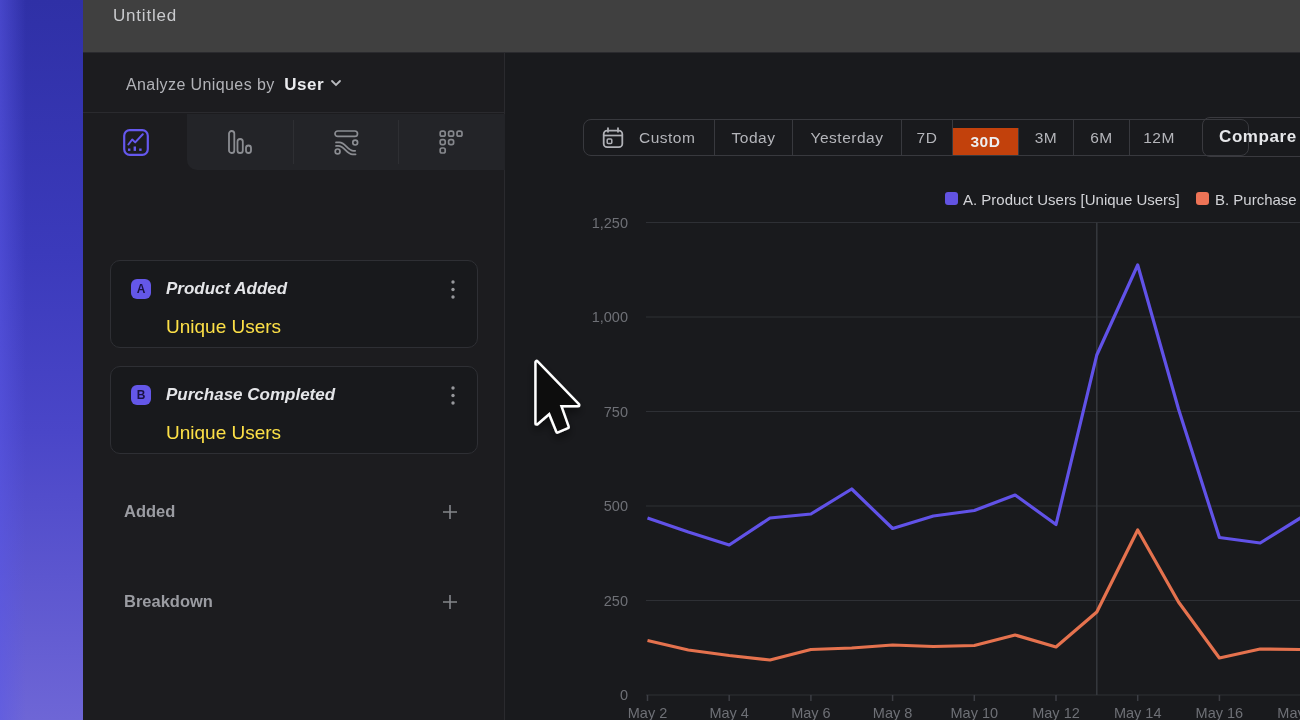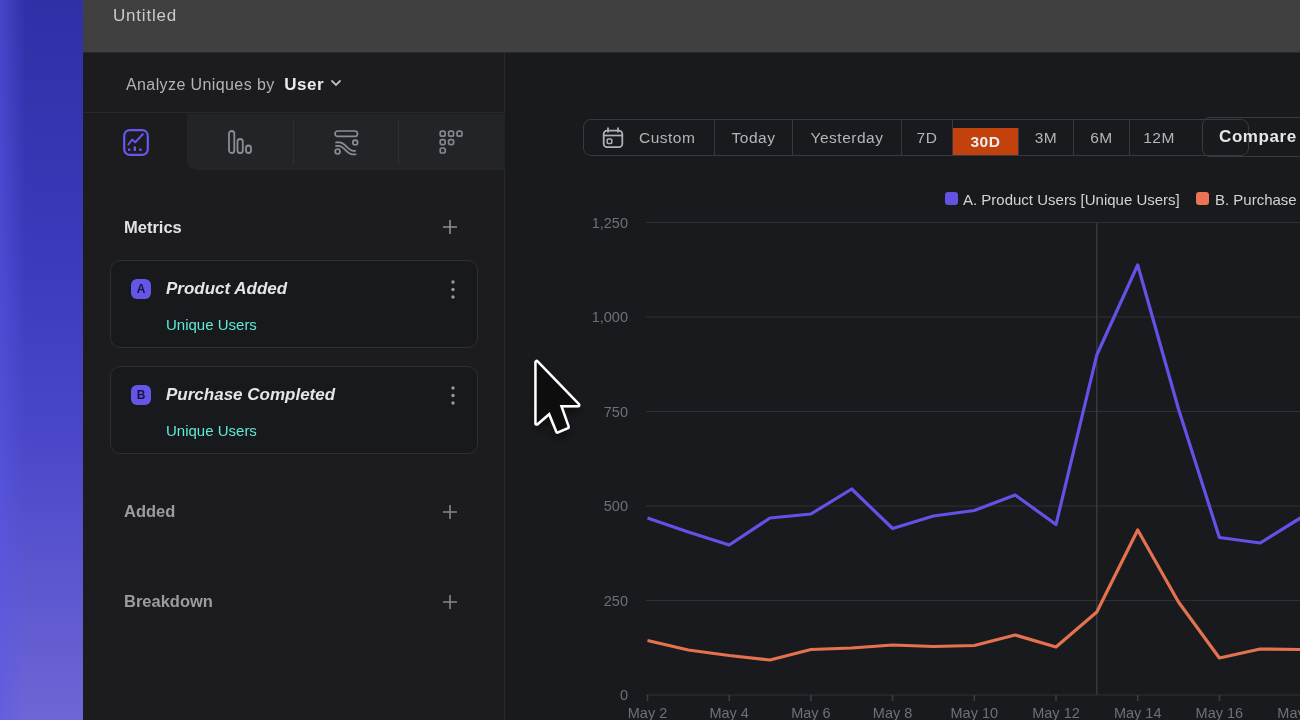--- a/index.html
+++ b/index.html
@@ -17,21 +17,21 @@
 #analyze .txt b { color:#ebecef; font-weight:700; font-size:17px; letter-spacing:0.5px; }
 #tabs { position:absolute; left:0; top:61px; width:422px; height:56px; }
 #tabpanel { position:absolute; left:104px; top:0px; width:318px; height:56px; background:#232428; border-radius:0 0 0 10px; }
 .tabsep { position:absolute; top:6px; width:1px; height:44px; background:#2e2f33; }
 #metrics-row { position:absolute; left:0; top:165px; width:422px; height:24px; }
 .secttl { position:absolute; left:41px; font-size:16.5px; font-weight:700; color:#e2e3e6; }
 .secttl.dim { color:#9b9ca2; }
 .card { position:absolute; left:27px; width:368px; height:88px; background:#18191c; border:1px solid #2e2f34; border-radius:10px; }
 .badge { position:absolute; left:20px; top:18px; width:20px; height:20px; background:#6457e8; border-radius:6px; color:#191143; font-size:12px; font-weight:700; text-align:center; line-height:20px; }
 .ctitle { position:absolute; left:55px; top:18px; font-size:17px; font-weight:600; color:#e4e5e8;font-style:italic; }
-.csub { position:absolute; left:55px; top:55px; font-size:15px; color:#5eead4; }
+.csub { position:absolute; left:55px; top:55px; font-size:19px; color:#fde047; }
 svg { position:absolute; }
 #toolbar { position:absolute; left:583px; top:119px; width:666px; height:37px; border:1px solid #38393e; border-radius:8px; display:flex; align-items:stretch; }
 .seg { position:relative; display:flex; align-items:center; justify-content:center; font-size:15.5px; letter-spacing:0.5px; color:#b4b5ba; border-right:1px solid #38393e; }
 .seg.custom { justify-content:flex-start; padding-left:18px; }
 .seg:last-child { border-right:none; }
 .seg.sel { background:#c2410c; color:#edeef0; font-weight:700; letter-spacing:0.6px;margin-top:8px; }
 #compare { position:absolute; left:1202px; top:117px; width:106px; height:40px; border:1px solid #3a3a3f; border-radius:8px; color:#e6e7ea; font-size:17px; font-weight:700; letter-spacing:0.6px; line-height:38px; padding-left:16px; }
 .lgsq { position:absolute; width:13px; height:13px; border-radius:3px; }
 .lgtxt { position:absolute; font-size:15px; color:#d2d3d7; white-space:nowrap; }
 </style>
@@ -80,26 +80,20 @@
     <svg width="26" height="26" style="left:356px;top:16px" viewBox="0 0 26 26">
       <g fill="none" stroke="#85878c" stroke-width="1.7">
         <rect x="1.2" y="1.2" width="5" height="5" rx="1.8"></rect>
         <rect x="9.6" y="1.2" width="5" height="5" rx="1.8"></rect>
         <rect x="18" y="1.2" width="5" height="5" rx="1.8"></rect>
         <rect x="1.2" y="9.6" width="5" height="5" rx="1.8"></rect>
         <rect x="9.6" y="9.6" width="5" height="5" rx="1.8"></rect>
         <rect x="1.2" y="18" width="5" height="5" rx="1.8"></rect>
       </g>
     </svg>
-  </div>
-  <div id="metrics-row">
-    <div class="secttl" style="top:0px">Metrics</div>
-    <svg width="18" height="18" style="left:358px;top:0px" viewBox="0 0 18 18">
-        <path d="M9 2 V16 M2 9 H16" stroke="#8e9095" stroke-width="1.6" fill="none"></path>
-      </svg>
   </div>
   <div class="card" style="top:207px">
     <div class="badge">A</div>
     <div class="ctitle">Product Added</div>
     <div class="csub">Unique Users</div>
     <svg width="6" height="24" style="left:339px;top:18px" viewBox="0 0 6 24">
         <circle cx="3" cy="3" r="1.7" fill="#97989c"></circle>
         <circle cx="3" cy="10.5" r="1.7" fill="#97989c"></circle>
         <circle cx="3" cy="18" r="1.7" fill="#97989c"></circle>
       </svg>

